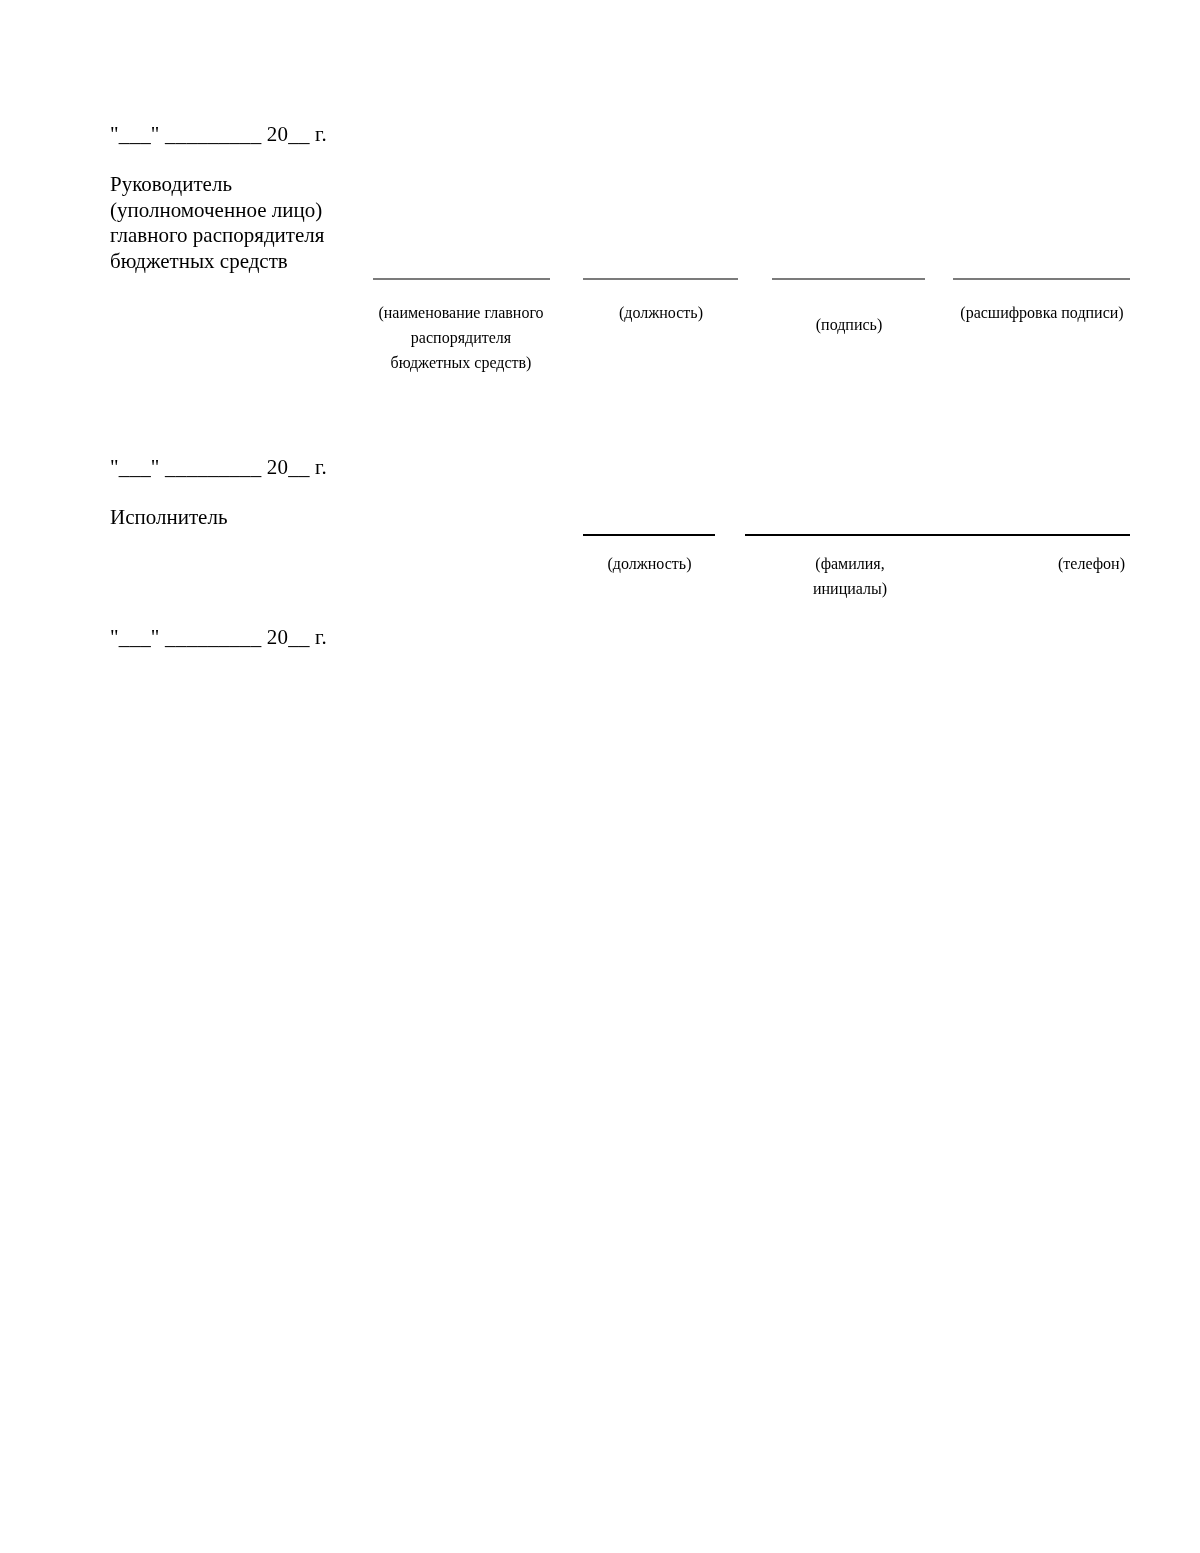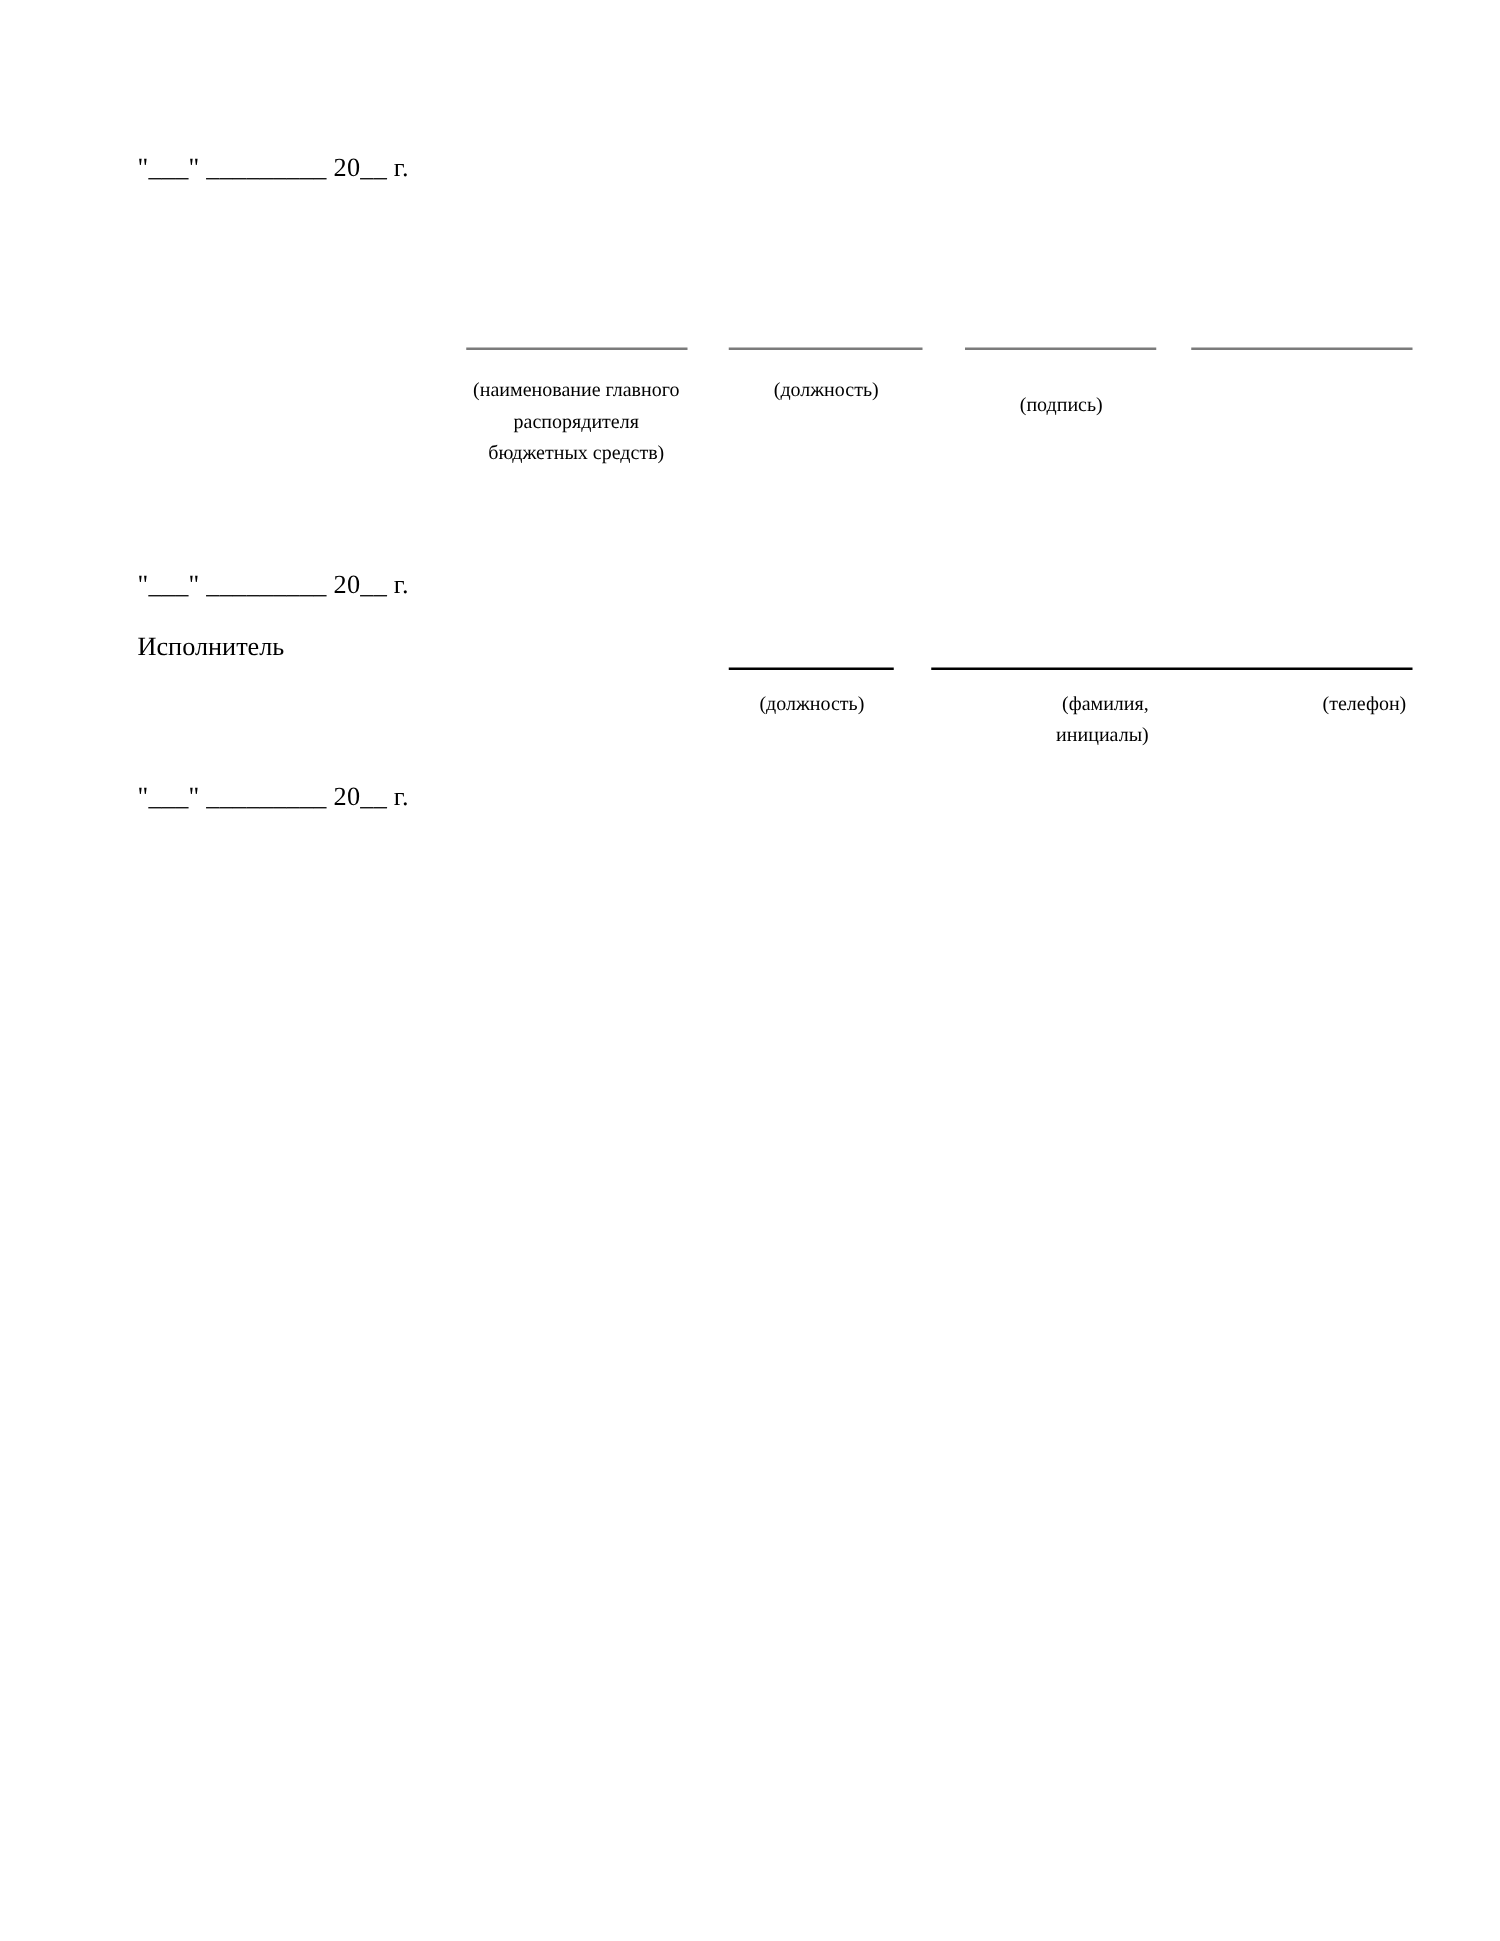--- a/index.html
+++ b/index.html
@@ -57,36 +57,41 @@
     text-align: center;
   }
 </style>
 </head>
 <body>
 
 <div class="page">
 
   <div class="date-line" style="top:122px;">"___" _________ 20__ г.</div>
 
+  <div class="left-heading" style="top:172px; width:280px;">Руководитель
+(уполномоченное лицо)
+главного распорядителя
+бюджетных средств</div>
 
   <div class="rule" style="left:373px; top:278px; width:177px;"></div>
   <div class="rule" style="left:583px; top:278px; width:155px;"></div>
   <div class="rule" style="left:772px; top:278px; width:153px;"></div>
   <div class="rule" style="left:953px; top:278px; width:177px;"></div>
 
   <div class="caption" style="left:375px; top:300px; width:172px;">(наименование главного распорядителя бюджетных средств)</div>
   <div class="caption" style="left:581px; top:300px; width:160px;">(должность)</div>
   <div class="caption" style="left:770px; top:300px; width:158px;margin-top:12px;">(подпись)</div>
+  <div class="caption" style="left:951px; top:300px; width:182px;">(расшифровка подписи)</div>
 
   <div class="date-line" style="top:455px;">"___" _________ 20__ г.</div>
 
   <div class="left-heading" style="top:505px; width:280px;">Исполнитель</div>
 
   <div class="rule dark" style="left:583px; top:534px; width:132px;"></div>
   <div class="rule dark" style="left:745px; top:534px; width:385px;"></div>
 
   <div class="caption" style="left:578px; top:551px; width:143px;">(должность)</div>
-  <div class="caption" style="left:781px; top:551px; width:138px;text-align:right;">(фамилия, инициалы)</div>
+  <div class="caption" style="left:781px; top:551px; width:138px;">(фамилия, инициалы)</div>
   <div class="caption" style="left:965px; top:551px; width:160px;text-align:right;">(телефон)</div>
 
   <div class="date-line" style="top:625px;">"___" _________ 20__ г.</div>
 
 </div>
 
 </body></html>

